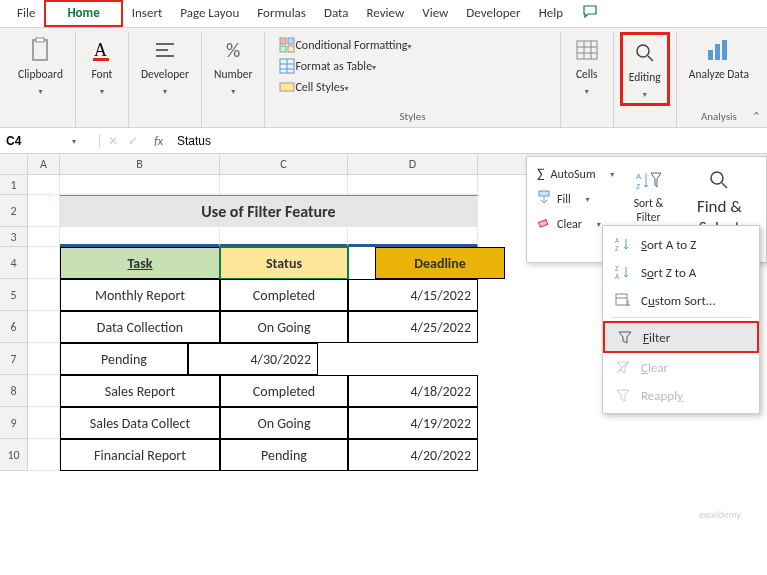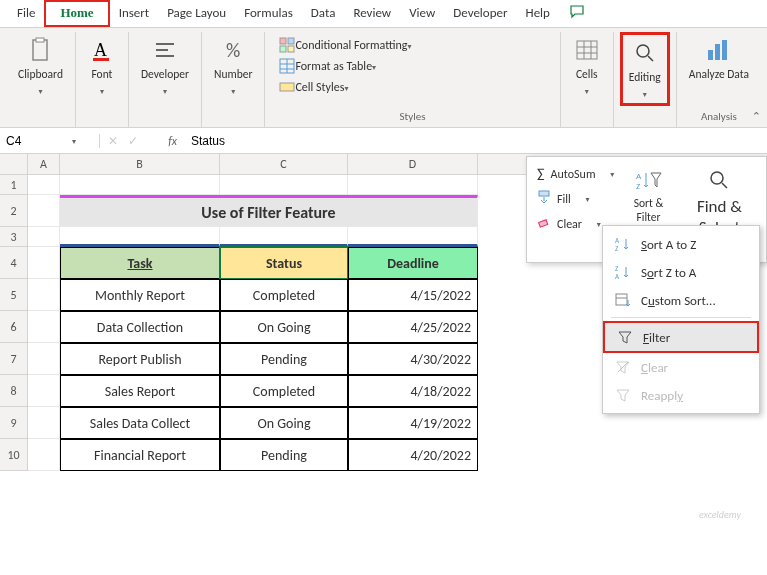--- a/index.html
+++ b/index.html
@@ -2,61 +2,61 @@
 <html><head>
 <meta charset="utf-8">
 <style>
 * { box-sizing: border-box; margin: 0; padding: 0; }
 body { font-family: "Segoe UI", Calibri, sans-serif; font-size: 12px; background: #fff; width: 767px; height: 575px; overflow: hidden; position: relative; color: #333; }
 
 
 .tabs { display: flex; background: #fff; border-bottom: 1px solid #d4d4d4; height: 28px; padding-left: 8px; }
 .tab { padding: 5px 9px; font-size: 13px; color: #3a3a3a; cursor: pointer; }
 .tab.active { border-bottom: 3px solid #107c41; color: #107c41; font-weight: 600; }
-.tab.highlighted { border: 2px solid #e2231a; padding: 3px 14px; font-family: Liberation Serif, serif; }
+.tab.highlighted { border: 2px solid #e2231a; padding: 3px 21px; }
 .tab-comment { margin-left: 6px; padding: 4px; color: #107c41; }
 
 
 .ribbon { display: flex; background: #f3f2f1; border-bottom: 1px solid #d4d4d4; height: 100px; padding: 4px 6px 0; }
 .group { display: flex; flex-direction: column; align-items: center; border-right: 1px solid #d4d4d4; padding: 0 6px; }
 .group-content { display: flex; align-items: flex-start; gap: 4px; flex: 1; }
 .group-label { font-size: 11px; color: #666; padding: 3px 0 4px; }
 .big-btn { display: flex; flex-direction: column; align-items: center; gap: 4px; padding: 4px 6px; cursor: pointer; }
 .big-btn .icon-box { width: 28px; height: 28px; display: flex; align-items: center; justify-content: center; }
 .big-btn .lbl { font-size: 11.5px; text-align: center; line-height: 1.1; }
 .chev { font-size: 8px; color: #666; margin-top: 1px; }
 .small-list { display: flex; flex-direction: column; gap: 3px; }
 .small-item { display: flex; align-items: center; font-size: 12px; padding: 1px 4px; cursor: pointer; }
 .small-item .si { width: 16px; height: 16px; display: flex; align-items: center; justify-content: center; }
 .highlighted-btn { border: 3px solid #e2231a; }
 .ribbon-collapse { position: absolute; right: 6px; top: 110px; font-size: 11px; color: #666; }
 
 
 .formula-bar { display: flex; align-items: center; height: 26px; border-bottom: 1px solid #d4d4d4; }
 .name-box { width: 100px; border-right: 1px solid #d4d4d4; padding: 0 6px; display: flex; align-items: center; gap: 6px; }
-.name-box input { border: none; width: 60px; font-size: 12px; }
+.name-box input { border: none; width: 60px; font-size: 12px; font-weight: bold; }
 .fb-icons { display: flex; gap: 10px; padding: 0 8px; color: #888; }
-.fb-fx { font-style: italic; padding: 0 8px; color: #666; margin-left: 14px; }
+.fb-fx { font-style: italic; padding: 0 8px; color: #666; }
 .fb-input { flex: 1; border: none; font-size: 12px; padding: 0 6px; }
 
 
 .grid-area { position: relative; }
 .col-headers { display: flex; background: #f3f2f1; border-bottom: 1px solid #d4d4d4; }
 .corner { width: 28px; height: 20px; background: #f3f2f1; border-right: 1px solid #d4d4d4; }
 .col-h { height: 20px; line-height: 20px; text-align: center; border-right: 1px solid #d4d4d4; font-size: 12px; color: #555; }
 .col-A { width: 32px; } .col-B { width: 160px; } .col-C { width: 128px; } .col-D { width: 130px; }
 .row { display: flex; }
 .row-h { width: 28px; background: #f3f2f1; border-right: 1px solid #d4d4d4; border-bottom: 1px solid #d4d4d4; text-align: center; font-size: 12px; color: #555; display: flex; align-items: center; justify-content: center; }
 .cell { border-right: 1px solid #e8e8e8; border-bottom: 1px solid #e8e8e8; display: flex; align-items: center; padding: 0 6px; }
 .r-short { height: 20px; } .r-tall { height: 32px; }
 
-.title-cell { background: #e7e6e6; font-weight: bold; font-size: 16px; justify-content: center; border-top: 3px solid #d946ef; }
+.title-cell { background: #e7e6e6; font-weight: bold; font-size: 16px; justify-content: center; border-top: 1px solid #d946ef; }
 .title-border { border-bottom: 3px solid #2f5597; }
 .th-cell { font-weight: bold; font-size: 14px; justify-content: center; border: 1.5px solid #000; }
-.th-task { background: #c6e0b4; text-decoration: underline; } .th-status { background: #ffe699; } .th-deadline { background: #86efac; }
+.th-task { background: #c6e0b4; text-decoration: underline; } .th-status { background: #ffe699; } .th-deadline { background: #eab308; margin-left: 27px; }
 .td-cell { border: 1.5px solid #000; font-size: 14px; }
 .td-center { justify-content: center; } .td-right { justify-content: flex-end; }
 .active-cell { outline: 2px solid #107c41; outline-offset: -1px; }
 
 
 .edit-panel { position: absolute; top: 156px; left: 526px; background: #fff; border: 1px solid #ccc; box-shadow: 2px 2px 6px rgba(0,0,0,0.2); padding: 6px; display: flex; gap: 2px; }
 .ep-col { display: flex; flex-direction: column; gap: 4px; }
 .ep-item { display: flex; align-items: center; gap: 6px; font-size: 12px; padding: 2px 4px; cursor: pointer; }
 .ep-big { display: flex; flex-direction: column; align-items: center; padding: 4px 8px; cursor: pointer; gap: 3px; }
 .ep-big .icon-box { width: 26px; height: 26px; display: flex; align-items: center; justify-content: center; }
@@ -301,21 +301,20 @@
   <div class="row">
       <div class="row-h r-tall">6</div>
       <div class="cell col-A r-tall"></div>
       <div class="cell col-B r-tall td-cell td-center">Data Collection</div>
       <div class="cell col-C r-tall td-cell td-center">On Going</div>
       <div class="cell col-D r-tall td-cell td-right">4/25/2022</div>
     </div>
   <div class="row">
       <div class="row-h r-tall">7</div>
       <div class="cell col-A r-tall"></div>
-      <div class="cell col-B r-tall td-cell td-center">Report Publish</div>
       <div class="cell col-C r-tall td-cell td-center">Pending</div>
       <div class="cell col-D r-tall td-cell td-right">4/30/2022</div>
     </div>
   <div class="row">
       <div class="row-h r-tall">8</div>
       <div class="cell col-A r-tall"></div>
       <div class="cell col-B r-tall td-cell td-center">Sales Report</div>
       <div class="cell col-C r-tall td-cell td-center">Completed</div>
       <div class="cell col-D r-tall td-cell td-right">4/18/2022</div>
     </div>

